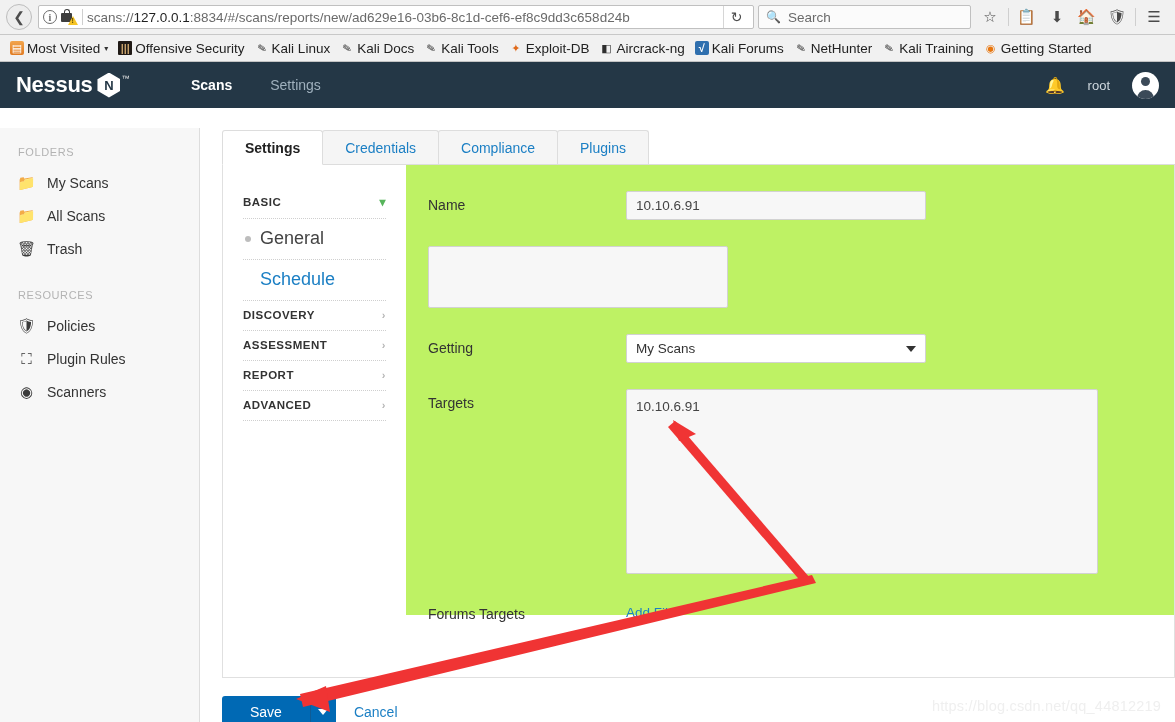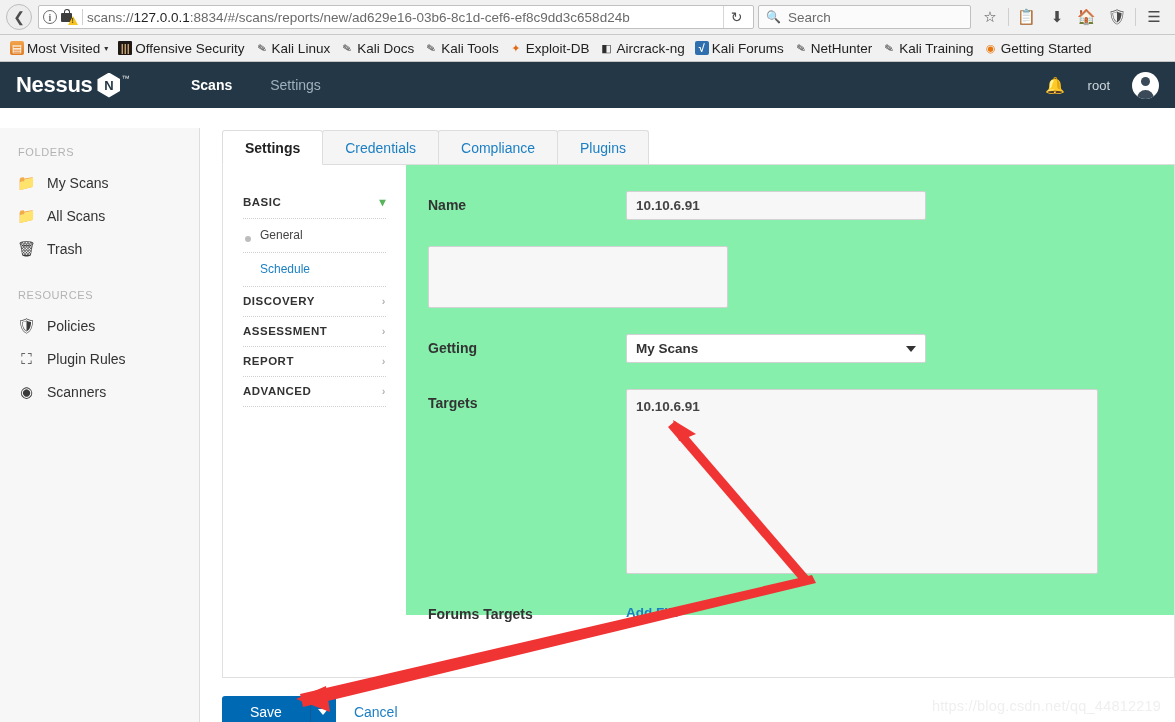--- a/index.html
+++ b/index.html
@@ -274,39 +274,38 @@
     padding: 8px 0 9px 0;
     border-bottom: 1px dotted #cfcfcf;
     font-size: 11.5px;
     font-weight: bold;
     letter-spacing: 0.5px;
     color: #333333;
   }
   .snav-row .chev { font-size: 11px; color: #b5b5b5; }
   .snav-row .chev.green { color: #57b45b; font-size: 12px; }
   .snav-sub {
-    display: flex; align-items: flex-end; gap: 9px;
+    display: flex; align-items: center; gap: 9px;
     padding: 9px 0 10px 2px;
     border-bottom: 1px dotted #cfcfcf;
-    font-size: 12px;
+    font-size: 18px;
     color: #1b7fc4;
   }
   .snav-sub.current { color: #444444; }
   .snav-bullet { width: 6px; height: 6px; border-radius: 50%; background: #bdbdbd; flex:none; }
   .snav-bullet.hidden { background: transparent; }
 
   .form-area {
     flex: 1;
-    background: #86efac;
+    background: #bef264;
     padding: 26px 0 0 22px;
     min-width: 0;
     position: relative;
     align-self: flex-start;
     height: 450px;
-    font-weight: bold;
   }
   .frow { display: flex; margin-bottom: 26px; align-items: flex-start; }
   .flabel {
     width: 198px;
     font-size: 14px;
     color: #333333;
     padding-top: 6px;
     flex: none;
   }
   .finput {

